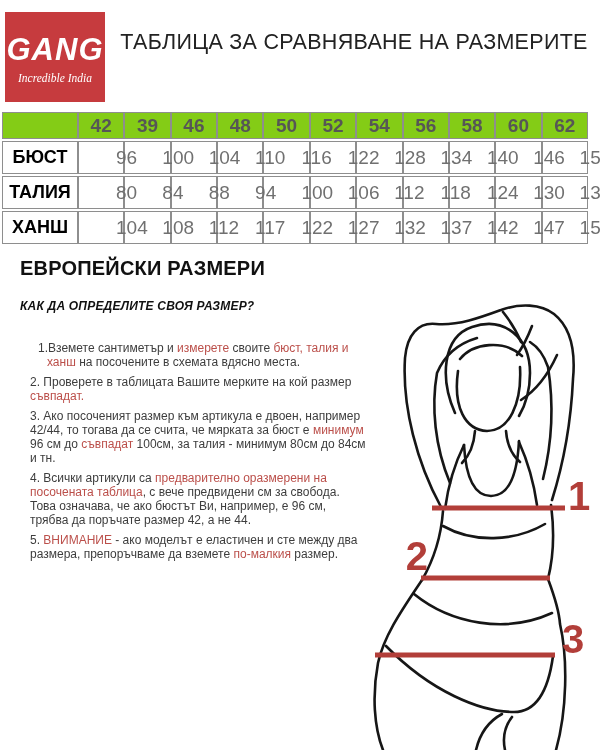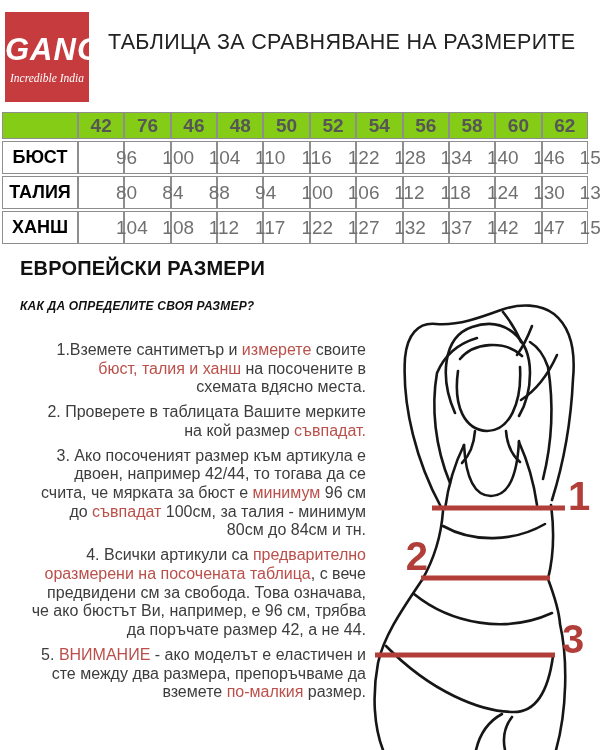--- a/index.html
+++ b/index.html
@@ -1,43 +1,43 @@
 <!DOCTYPE html>
 <html><head>
 <meta charset="utf-8">
 <style>
   html,body{margin:0;padding:0;}
   body{width:600px;height:750px;background:#fff;font-family:"Liberation Sans",sans-serif;}
   .page{position:relative;width:600px;height:750px;background:#fff;overflow:hidden;}
 
   
-  .logo{position:absolute;left:5px;top:12px;width:84px;height:90px;background:#c63b3e;color:#fff;text-align:center;}
+  .logo{position:absolute;left:5px;top:12px;width:100px;height:90px;background:#c63b3e;color:#fff;text-align:center;}
   .logo-name{margin-top:20px;font-weight:bold;font-style:italic;font-size:31px;letter-spacing:1px;font-family:"Liberation Sans",sans-serif;}
   .logo-tag{margin-top:4px;font-family:"Liberation Serif",serif;font-style:italic;font-size:11.5px;}
-  .titles{position:absolute;left:108px;right:0;top:30px;text-align:left;color:#222;}
+  .titles{position:absolute;left:108px;right:0;top:30px;text-align:center;color:#222;}
   .title{font-size:21.5px;letter-spacing:.3px;}
   .subtitle{font-size:18.5px;margin-top:5px;color:#2b2b2b;}
 
   
   .size-table{position:absolute;top:110px;left:2px;width:586px;border-collapse:separate;border-spacing:0 2px;table-layout:fixed;}
   .size-table th,.size-table td{border:1.5px solid #8e8e8e;text-align:center;padding:0;}
   .size-table thead th{background:#84cc16;height:25px;font-size:19px;font-weight:bold;color:#565656;}
   .size-table tbody th{background:#fff;height:31px;font-size:18px;font-weight:bold;color:#000;margin-left:24px;}
   .size-table tbody td{background:#fff;height:31px;font-size:19px;color:#707070;font-weight:normal;padding-left:37px;}
 
   
   .legend-row{position:absolute;top:257px;left:20px;right:14px;display:flex;justify-content:space-between;align-items:flex-start;}
   .legend{font-size:15.5px;color:#2e2e2e;padding-top:4px;}
   .legend-label{font-weight:bold;color:#111;}
   .legend .num{font-weight:bold;color:#bb4f4a;}
   .eu-title{font-size:20px;font-weight:bold;color:#111;letter-spacing:.2px;}
 
   
   .how-heading{position:absolute;top:299px;left:20px;margin:0;font-size:12px;font-weight:bold;color:#111;letter-spacing:.2px;font-style:italic;}
-  .text-col{position:absolute;top:341px;left:30px;width:336px;font-size:16px;line-height:1.17;color:#3d3d3d;text-align:right;}
+  .text-col{position:absolute;top:341px;left:30px;width:336px;font-size:12px;line-height:1.17;color:#3d3d3d;}
   .text-col p{margin:0 0 6px 0;}
   .text-col .hang{padding-left:17px;text-indent:-9px;}
   .red{color:#bb4f4a;}
 
   
   .figure{position:absolute;left:355px;top:295px;width:245px;height:455px;pointer-events:none;}
   .figure svg{display:block;}
   .sketch{fill:none;stroke:#161616;stroke-width:2.6;stroke-linecap:round;stroke-linejoin:round;}
   .mline{fill:none;stroke:#b23e39;stroke-width:5;}
   .mlabel{fill:#b23e39;font-family:"Liberation Sans",sans-serif;font-weight:bold;font-size:40px;}
@@ -69,21 +69,21 @@
         <col>
         <col>
         <col>
         <col>
         <col>
       </colgroup>
       <thead>
         <tr>
           <th></th>
           <th>42</th>
-          <th>76</th>
+          <th>39</th>
           <th>46</th>
           <th>48</th>
           <th>50</th>
           <th>52</th>
           <th>54</th>
           <th>56</th>
           <th>58</th>
           <th>60</th>
           <th>62</th>
         </tr>

